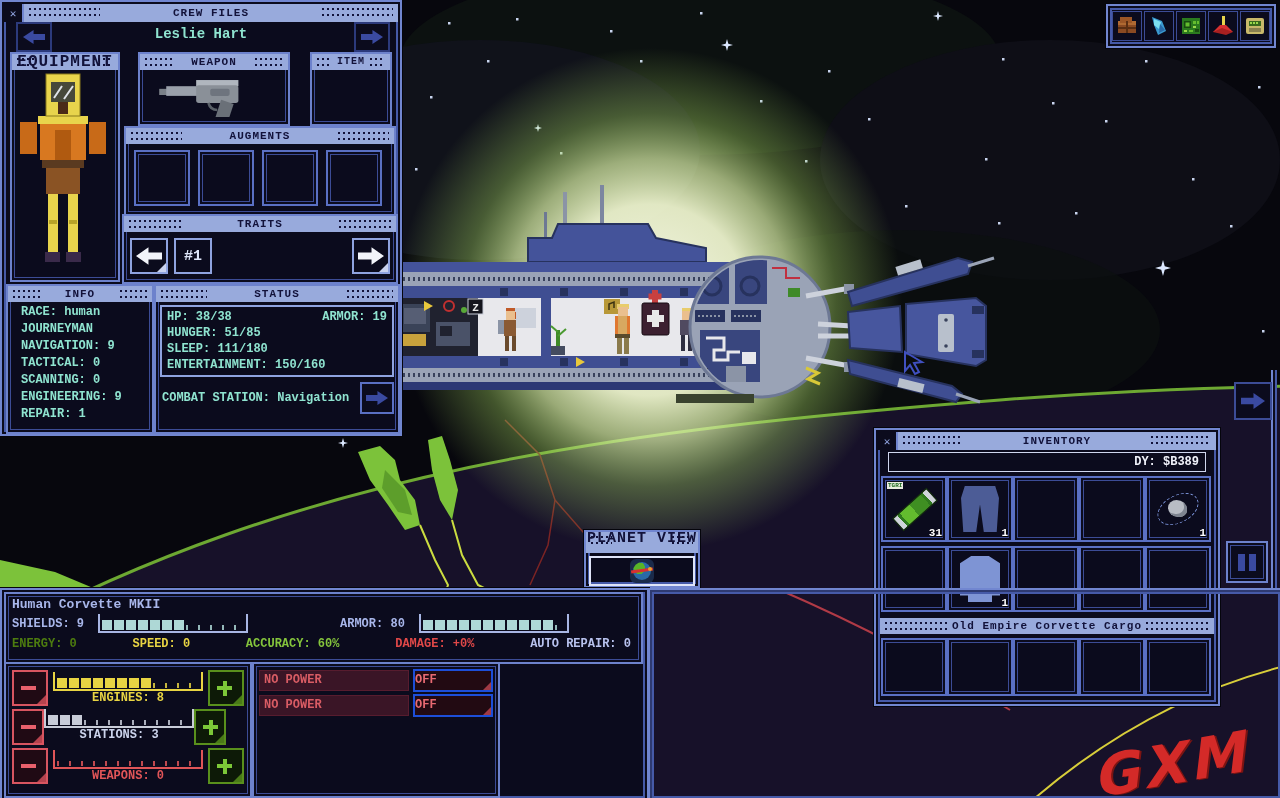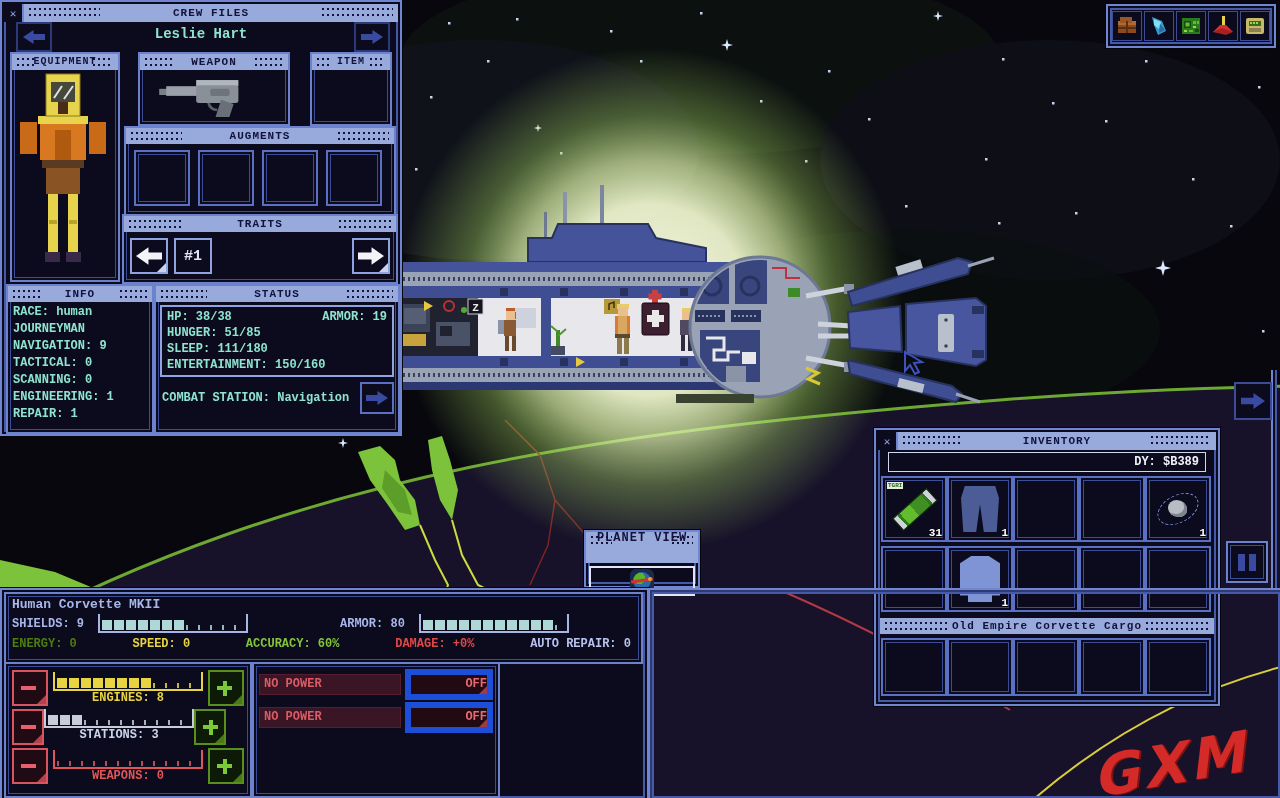--- a/index.html
+++ b/index.html
@@ -62,22 +62,22 @@
   .sqbtn{width:32px;height:32px;border:2px solid;position:relative;cursor:pointer;}
   .minusbtn{border-color:#d85560;background:#200a14;}
   .minusbtn i{position:absolute;left:7px;top:14px;width:15px;height:4px;background:#e8606c;}
   .minusbtn::after{content:"";position:absolute;right:0;bottom:0;border-style:solid;border-width:0 0 9px 9px;
       border-color:transparent transparent #b5434e transparent;}
   .plusbtn{border-color:#59901c;background:#0d1a07;}
   .plusbtn i{position:absolute;left:7px;top:14px;width:15px;height:4px;background:#7cc838;}
   .plusbtn i::after{content:"";position:absolute;left:5.5px;top:-5.5px;width:4px;height:15px;background:#7cc838;}
   .plusbtn::after{content:"";position:absolute;right:0;bottom:0;border-style:solid;border-width:0 0 9px 9px;
       border-color:transparent transparent #4a7a18 transparent;}
-  .offbtn{width:76px;height:19px;border:6px solid #1d4ed8;background:#220a12;color:#e86a72;
-      font:bold 12px "Liberation Mono",monospace;text-align:right;line-height:18px;position:relative;cursor:pointer;}
+  .offbtn{width:76px;height:19px;border:2px solid #1d4ed8;background:#220a12;color:#e86a72;
+      font:bold 12px "Liberation Mono",monospace;text-align:left;line-height:18px;position:relative;cursor:pointer;}
   .offbtn::after{content:"";position:absolute;right:0;bottom:0;border-style:solid;border-width:0 0 8px 8px;
       border-color:transparent transparent #a03a44 transparent;}
 
   
   .bar{display:flex;align-items:flex-end;gap:2px;height:15px;padding:1px 2px;
        border-left:2px solid currentColor;border-right:2px solid currentColor;border-bottom:2px solid currentColor;}
   .bar .seg{width:8px;height:5px;border-left:2px solid var(--c);opacity:.85;}
   .bar .seg.on{width:10px;height:10px;background:var(--c);border:0;opacity:1;}
 
   
@@ -322,21 +322,21 @@
     </div>
     <div style="position:absolute;left:14px;top:20px;" class="navarrow">
       <span class="arrowshape flip"></span>
     </div>
     <div style="position:absolute;left:0;top:24px;width:398px;text-align:center;font:bold 14px 'Liberation Mono',monospace;" class="teal">Leslie Hart</div>
     <div style="position:absolute;left:352px;top:20px;" class="navarrow">
       <span class="arrowshape"></span>
     </div>
 
     <div class="subchrome" style="left:8px;top:50px;width:106px;height:226px;">
-      <div class="hdr" style="font-size:10px;">EQUIPMENT</div>
+      <div class="hdr" style="font-size:16px;">EQUIPMENT</div>
       <svg width="100" height="200" viewBox="0 0 90 200" style="margin:2px 0 0 1px;">
         <rect x="20" y="44" width="50" height="8" fill="#e8d44c"></rect>
         <rect x="2" y="50" width="17" height="32" fill="#c86a18"></rect>
         <rect x="71" y="50" width="17" height="32" fill="#c86a18"></rect>
         <rect x="22" y="52" width="46" height="36" fill="#d87820"></rect>
         <rect x="37" y="58" width="16" height="30" fill="#b05a10"></rect>
         <rect x="28" y="2" width="34" height="42" fill="#e8d44c" stroke="#8a7a1c"></rect>
         <rect x="33" y="10" width="24" height="20" fill="#46483a"></rect>
         <path d="M36 26 l8 -12 M46 27 l9 -13" stroke="#dfe3e8" stroke-width="2"></path>
         <rect x="40" y="30" width="10" height="12" fill="#4a2a18"></rect>
@@ -388,27 +388,27 @@
                     display:flex;align-items:center;justify-content:center;">#1</div>
         <div style="flex:1;"></div>
         <div class="whitearrow">
           <span class="arrowshape"></span>
         </div>
       </div>
     </div>
 
     <div class="subchrome" style="left:4px;top:282px;width:144px;height:146px;">
       <div class="hdr">INFO</div>
-      <div class="teal" style="padding-top:2px;">
+      <div class="teal" style="padding-top:2px;padding-left:8px;">
         <div class="infoline">RACE: human</div>
         <div class="infoline">JOURNEYMAN</div>
         <div class="infoline">NAVIGATION: 9</div>
         <div class="infoline">TACTICAL: 0</div>
         <div class="infoline">SCANNING: 0</div>
-        <div class="infoline">ENGINEERING: 1</div>
+        <div class="infoline">ENGINEERING: 9</div>
         <div class="infoline">REPAIR: 1</div>
       </div>
     </div>
 
     <div class="subchrome" style="left:152px;top:282px;width:242px;height:146px;">
       <div class="hdr">STATUS</div>
       <div class="teal" style="margin:3px 4px 0 4px;border:2px solid #8fa3e0;padding:2px 5px;">
         <div class="strow" style="display:flex;justify-content:space-between;align-items:flex-end;">
           <span>HP: 38/38</span>
           <span>ARMOR: 19</span>
@@ -480,21 +480,21 @@
     <span class="arrowshape" style="width:24px;height:18px;"></span>
   </div>
   <div class="subchrome" style="right:12px;top:541px;width:38px;height:38px;display:flex;align-items:center;justify-content:center;">
     <span class="pauseicon">
         <b></b>
         <b></b>
       </span>
   </div>
 
   <div class="chrome" style="left:584px;top:530px;width:112px;height:54px;">
-    <div class="hdr" style="font-size:12px;height:31px;line-height:13px;">PLANET VIEW</div>
+    <div class="hdr" style="font-size:15px;height:21px;line-height:13px;">PLANET VIEW</div>
     <div style="margin:3px;border:2px solid #dfe4f8;height:26px;display:flex;align-items:center;justify-content:center;">
       <div style="width:24px;height:24px;border-radius:6px;background:#1a2a4a;position:relative;">
         <div style="position:absolute;left:3px;top:3px;width:18px;height:18px;border-radius:50%;
                     background:radial-gradient(circle at 35% 35%, #58b428 0 35%, #2a6aa8 36% 70%, #174a70 100%);"></div>
         <div style="position:absolute;left:1px;top:10px;width:22px;height:3px;background:#d83030;transform:rotate(-8deg);"></div>
         <div style="position:absolute;right:2px;top:8px;width:4px;height:4px;background:#e8a030;border-radius:50%;"></div>
       </div>
     </div>
   </div>
 

